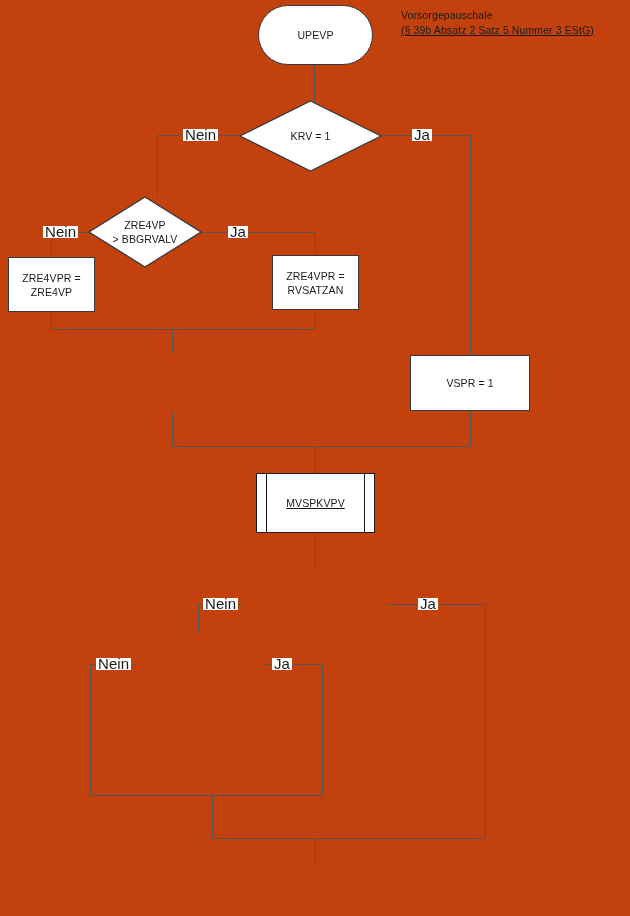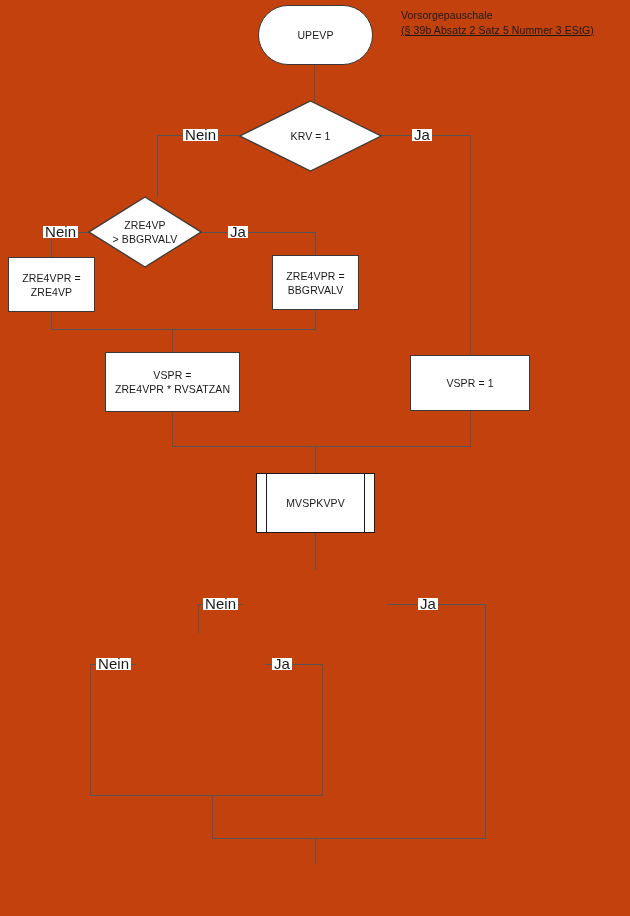--- a/index.html
+++ b/index.html
@@ -49,20 +49,21 @@
   .terminator {
     border: 1.3px solid #3a3a3a;
     border-radius: 30px;
   }
   .process {
     border: 1.3px solid #3a3a3a;
     justify-content: center;
   }
   .subroutine {
     border: 1.3px solid #1a1a1a;
+    text-decoration: underline;
   }
   .subroutine::before,
   .subroutine::after {
     content: "";
     position: absolute;
     top: 0;
     bottom: 0;
     width: 0;
     border-left: 1.3px solid #1a1a1a;
   }
@@ -199,30 +200,24 @@
   <div class="node process" style="left:8px; top:257px; width:87px; height:55px;">
     <div>
       <div>ZRE4VPR =</div>
       <div>ZRE4VP</div>
     </div>
   </div>
 
   <div class="node process" style="left:272px; top:255px; width:87px; height:55px;">
     <div>
       <div>ZRE4VPR =</div>
-      <div>BBGRVALV</div>
+      <div>RVSATZAN</div>
     </div>
   </div>
 
-  <div class="node process" style="left:105px; top:352px; width:135px; height:60px;">
-    <div>
-      <div>VSPR =</div>
-      <div>ZRE4VPR * RVSATZAN</div>
-    </div>
-  </div>
 
   <div class="node process" style="left:410px; top:355px; width:120px; height:56px;">
     <span>VSPR = 1</span>
   </div>
 
   <div class="node subroutine" style="left:256px; top:473px; width:119px; height:60px;">
     <span>MVSPKVPV</span>
   </div>
 
 

